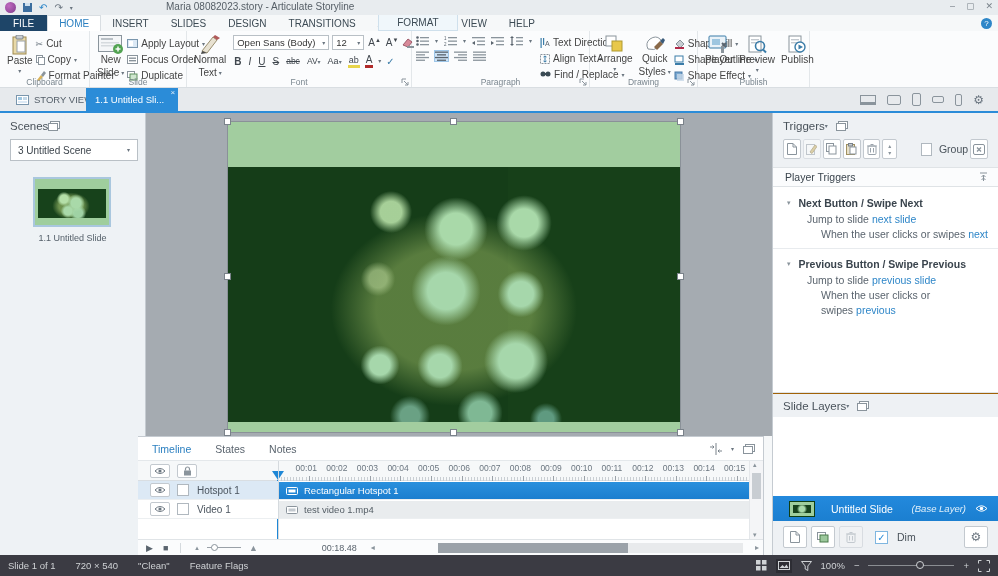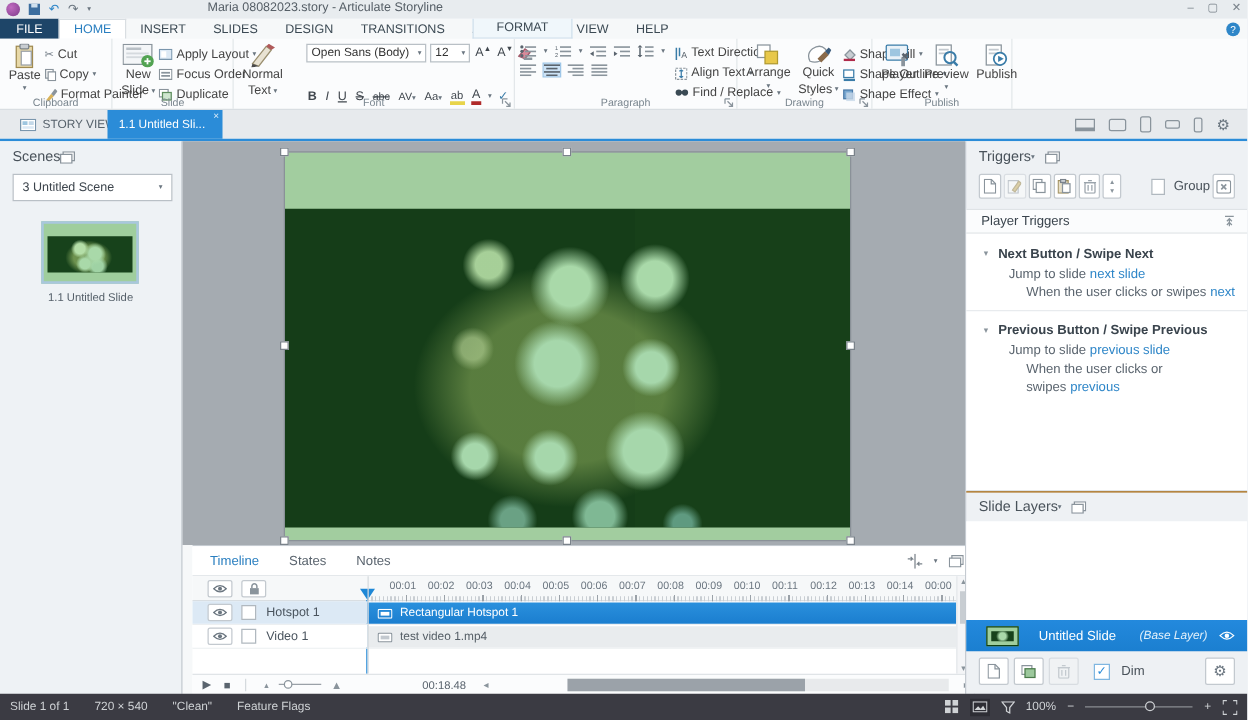--- a/index.html
+++ b/index.html
@@ -81,21 +81,21 @@
       radial-gradient(circle 29px at 212px 199px, #a6d7ab 0 40%, rgba(166,215,171,0) 78%),
       radial-gradient(circle 41px at 288px 194px, #a6d7ab 0 42%, rgba(166,215,171,0) 78%),
       radial-gradient(circle 29px at 252px 246px, #7fb894 0 40%, rgba(127,184,148,0) 78%),
       radial-gradient(circle 25px at 182px 249px, #6aa184 0 38%, rgba(106,161,132,0) 80%),
       radial-gradient(circle 20px at 318px 252px, #5f9a80 0 38%, rgba(95,154,128,0) 80%),
       radial-gradient(ellipse 150px 118px at 226px 142px, rgba(200,228,125,.38) 0 52%, rgba(200,228,125,0) 82%),
       linear-gradient(90deg, #153d18 0 62%, #174019 62% 100%); }
   .handle { position:absolute; width:7px; height:7px; background:#fff; border:1px solid #7a828a; }
 
   
-  .timeline { position:absolute; left:154px; top:436px; width:626px; height:119px; background:#fff; border-top:1px solid #c5cbd1; border-right:1px solid #c5cbd1; }
+  .timeline { position:absolute; left:138px; top:436px; width:626px; height:119px; background:#fff; border-top:1px solid #c5cbd1; border-right:1px solid #c5cbd1; }
   .tl-tabs { position:absolute; left:0; top:0; right:0; height:24px; background:#fff; border-bottom:1px solid #e4e8eb; display:flex; align-items:center; gap:24px; padding-left:14px; font-size:10.5px; color:#5a646e; }
   .tl-tab.active { color:#2a7fc0; }
   .tl-tabicons { position:absolute; right:8px; top:0; height:24px; display:flex; align-items:center; gap:9px; color:#7a838b; }
   .tl-ruler { position:absolute; left:0; top:24px; right:0; height:20px; background:#f6f8f9; border-bottom:1px solid #d9dee2; }
   .rulerstrip { position:absolute; left:140px; top:0; right:14px; height:20px;
       background:
         repeating-linear-gradient(90deg, #9aa1a8 0 1px, transparent 1px 30.6px),
         repeating-linear-gradient(90deg, #c9ced3 0 1px, transparent 1px 3.06px);
       background-position:0 15px, 0 16px; background-size:100% 5px, 100% 4px; background-repeat:repeat-x; }
   .tick-label { position:absolute; top:2px; font-size:8.5px; color:#6b7680; }
@@ -272,21 +272,21 @@
             <path d="M3 16 L14 2 L18 5 L8 18 Z" fill="#e8e2d2" stroke="#9a8f70"></path>
             <path d="M3 16 L8 18 L2 19 Z" fill="#4a4a4a"></path>
             <path d="M14 2 L16 0 L21 3 L18 5 Z" fill="#b05a5a"></path>
           </svg>
         <span>Normal</span>
         <span style="display:flex;align-items:center;gap:2px">
             <span>Text</span>
             <span class="caret">▾</span>
           </span>
       </div>
-      <div style="display:flex;flex-direction:column;gap:20px;margin-top:2px;margin-left:16px;">
+      <div style="display:flex;flex-direction:column;gap:4px;margin-top:2px;margin-left:4px;">
         <div style="display:flex;align-items:center;gap:3px;">
           <div class="combo" style="width:96px">
               <span>Open Sans (Body)</span>
               <span class="caret">▾</span>
             </div>
           <div class="combo" style="width:32px">
               <span>12</span>
               <span class="caret">▾</span>
             </div>
           <span class="fbtn">A<span style="font-size:6px;vertical-align:top">▲</span></span>
@@ -617,21 +617,21 @@
           <span class="tick-label" style="left: 140px;">00:05</span>
           <span class="tick-label" style="left: 170.6px;">00:06</span>
           <span class="tick-label" style="left: 201.2px;">00:07</span>
           <span class="tick-label" style="left: 231.8px;">00:08</span>
           <span class="tick-label" style="left: 262.4px;">00:09</span>
           <span class="tick-label" style="left: 293px;">00:10</span>
           <span class="tick-label" style="left: 323.6px;">00:11</span>
           <span class="tick-label" style="left: 354.2px;">00:12</span>
           <span class="tick-label" style="left: 384.8px;">00:13</span>
           <span class="tick-label" style="left: 415.4px;">00:14</span>
-          <span class="tick-label" style="left: 446px;">00:00</span>
+          <span class="tick-label" style="left: 446px;">00:15</span>
         </div>
     </div>
     <div class="playhead"></div>
     <div class="playline"></div>
 
     <div class="tl-row sel" style="top:44px">
       <div class="rowleft">
         <div class="hbtn" style="margin-left:12px">
             <svg class="lineic" width="12" height="8">
               <path d="M1 4 Q6 -1 11 4 Q6 9 1 4 Z" fill="none" stroke="#6b7680"></path>

